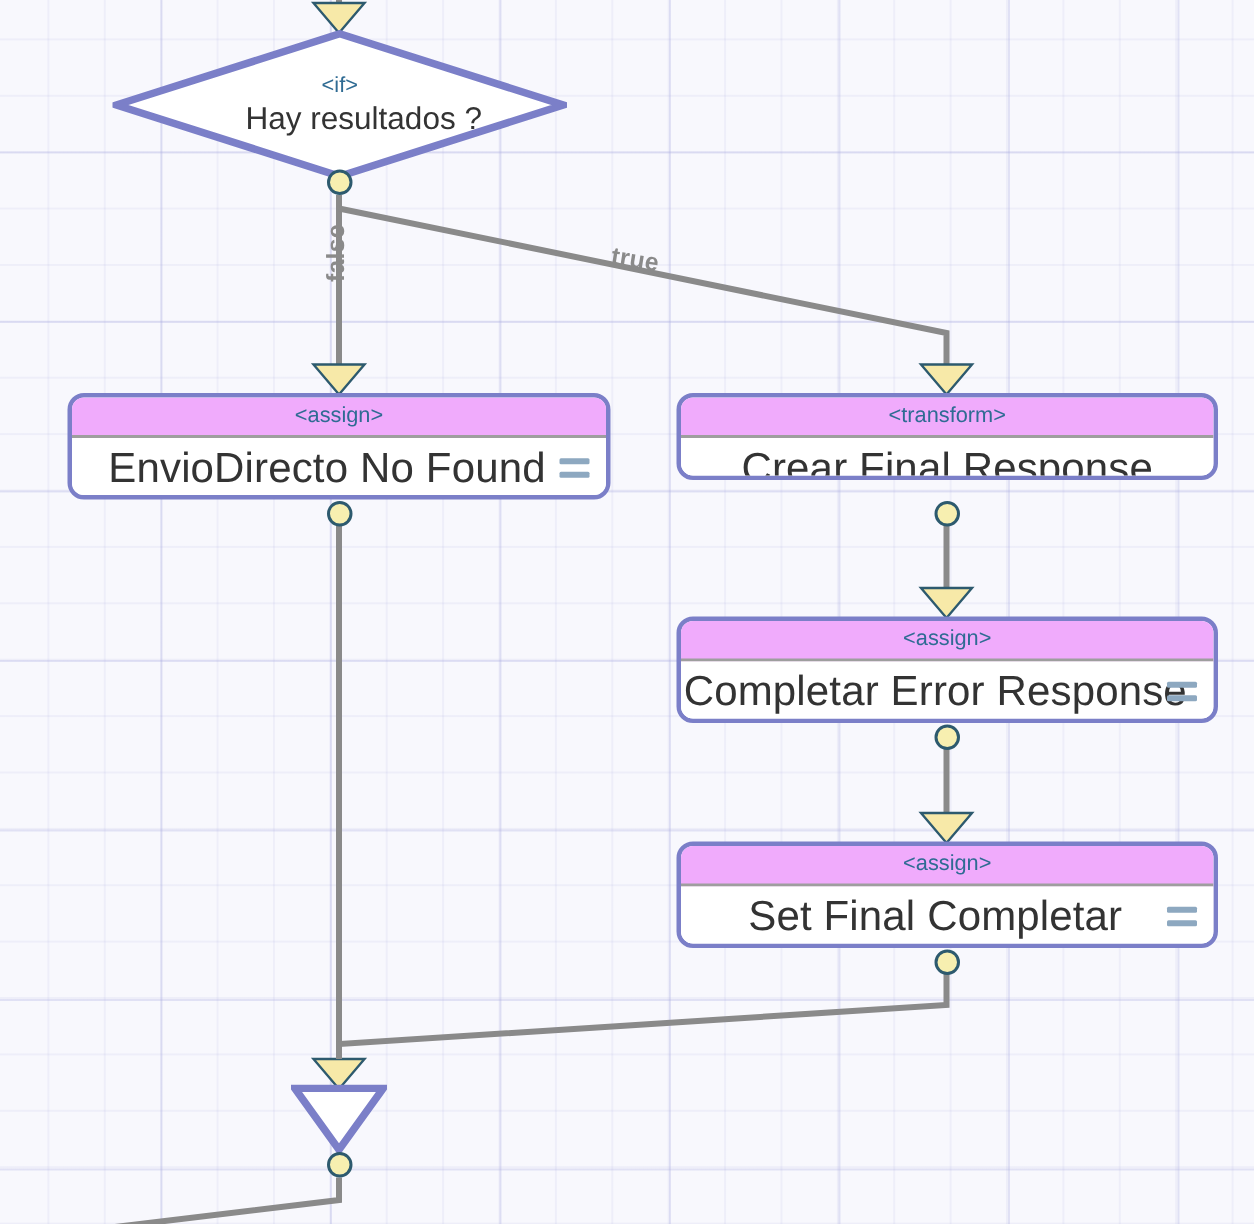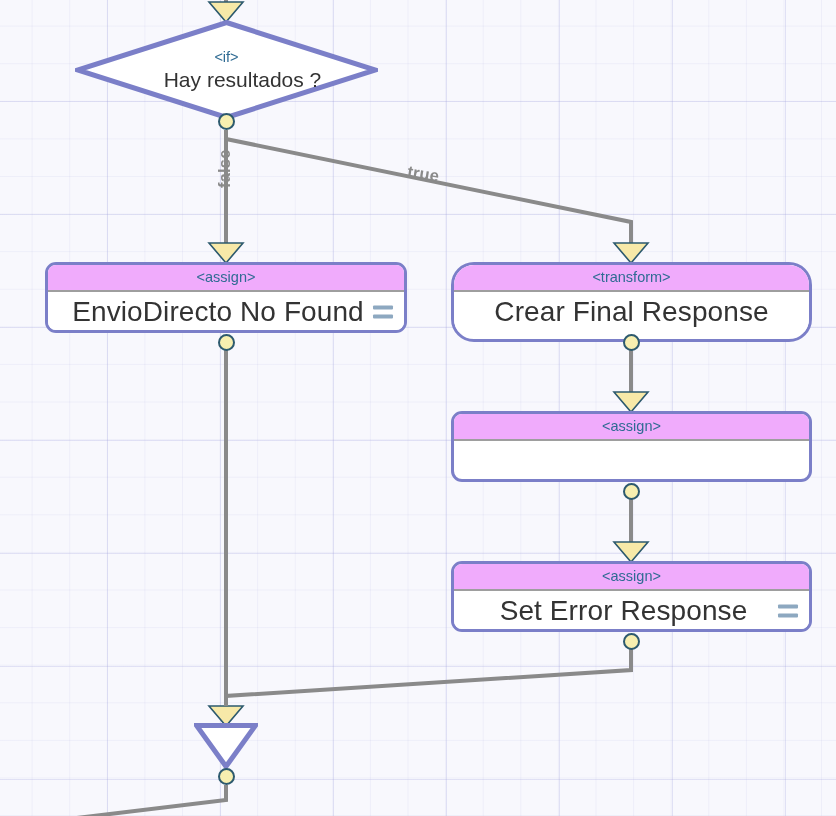--- a/index.html
+++ b/index.html
@@ -224,43 +224,50 @@
     <div class="node-body with-eq">
       <span class="node-label">EnvioDirecto No Found</span>
       <span class="eq-icon">
         <span></span>
           <span></span>
       </span>
     </div>
   </div>
   <div class="port" style="left:218px; top:334px;"></div>
 
-  <div class="node" style="left:451px; top:262px; width:361px; height:80px;border-radius:23px;">
+  <div class="node" style="left:451px; top:262px; width:361px; height:58px;">
     <div class="node-head">&lt;transform&gt;</div>
     <div class="node-body">
       <span class="node-label">Crear Final Response</span>
     </div>
   </div>
   <div class="port" style="left:623px; top:334px;"></div>
 
   <div class="node" style="left:451px; top:411px; width:361px; height:71px;">
     <div class="node-head">&lt;assign&gt;</div>
-  </div>
-  <div class="port" style="left:623px; top:483px;"></div>
-
-  <div class="node" style="left:451px; top:561px; width:361px; height:71px;">
-    <div class="node-head">&lt;assign&gt;</div>
     <div class="node-body with-eq">
-      <span class="node-label">Set Error Response</span>
+      <span class="node-label">Completar Error Response</span>
       <span class="eq-icon">
         <span></span>
           <span></span>
       </span>
     </div>
   </div>
+  <div class="port" style="left:623px; top:483px;"></div>
+
+  <div class="node" style="left:451px; top:561px; width:361px; height:71px;">
+    <div class="node-head">&lt;assign&gt;</div>
+    <div class="node-body with-eq">
+      <span class="node-label">Set Final Completar</span>
+      <span class="eq-icon">
+        <span></span>
+          <span></span>
+      </span>
+    </div>
+  </div>
   <div class="port" style="left:623px; top:633px;"></div>
 
   <div class="merge-wrap" style="left:194px; top:723px; width:64px; height:46px;">
     <svg width="64" height="46" viewBox="0 0 64 46">
       <polygon points="2.5,2.5 61.5,2.5 32,43.5" fill="#ffffff" stroke="#7b7fc8" stroke-width="5"></polygon>
     </svg>
   </div>
   <div class="port" style="left:218px; top:768px;"></div>
 
 </div>

